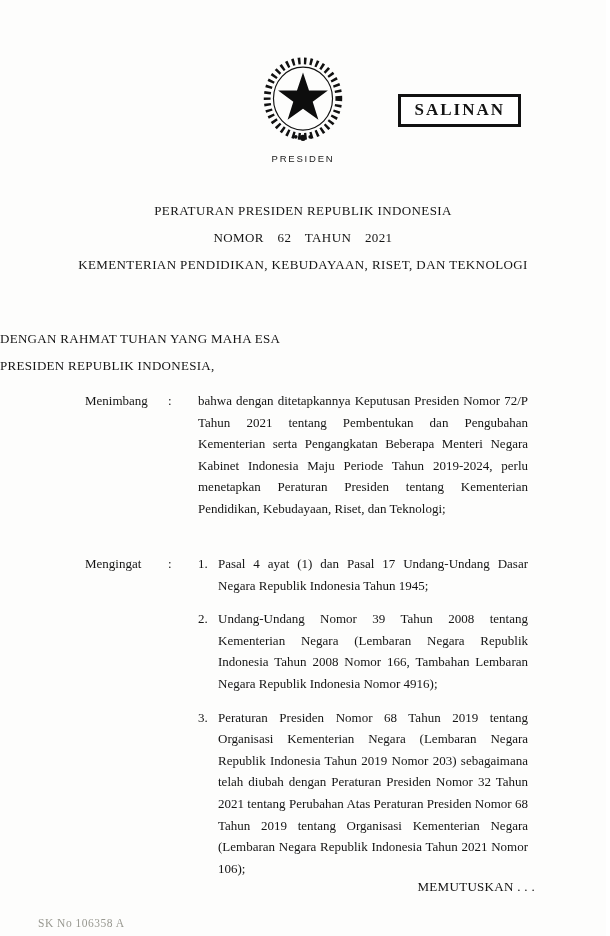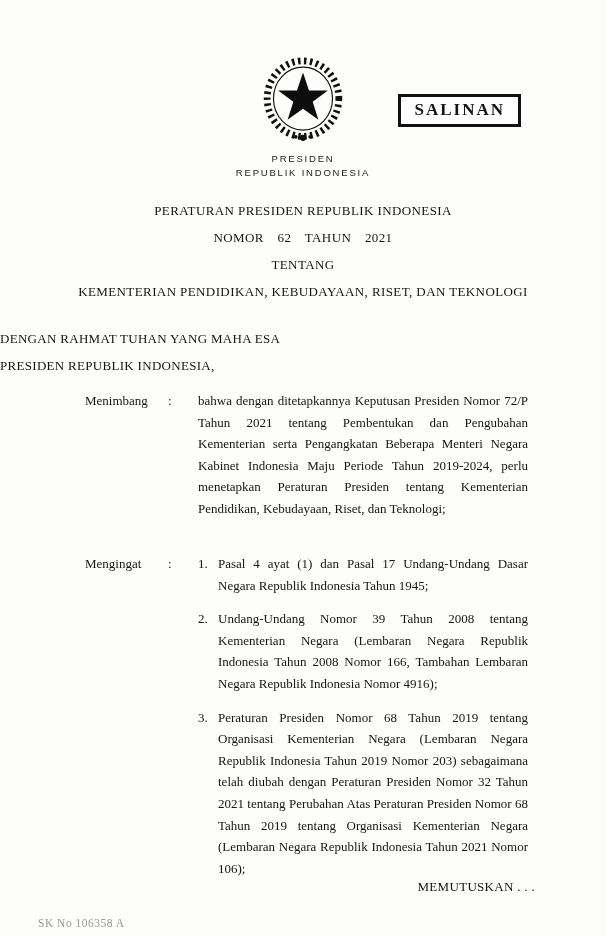--- a/index.html
+++ b/index.html
@@ -128,27 +128,25 @@
       <circle cx="57.5" cy="83.5" r="2" fill="#111"></circle>
     </svg>
   </div>
 
   <div class="stamp">
     <span class="stamp-text">SALINAN</span>
   </div>
 
   <div class="letterhead">
     <div>PRESIDEN</div>
-    <div>REPUBLIK INDONESIA</div>
   </div>
 
   <div class="title-block">
     <div>PERATURAN PRESIDEN REPUBLIK INDONESIA</div>
     <div class="title-nomor">NOMOR 62 TAHUN 2021</div>
-    <div>TENTANG</div>
     <div>KEMENTERIAN PENDIDIKAN, KEBUDAYAAN, RISET, DAN TEKNOLOGI</div>
   </div>
 
   <div class="preamble">
     <div>DENGAN RAHMAT TUHAN YANG MAHA ESA</div>
     <div>PRESIDEN REPUBLIK INDONESIA,</div>
   </div>
 
   <div class="clause clause-menimbang">
     <div class="clause-label">Menimbang</div>

